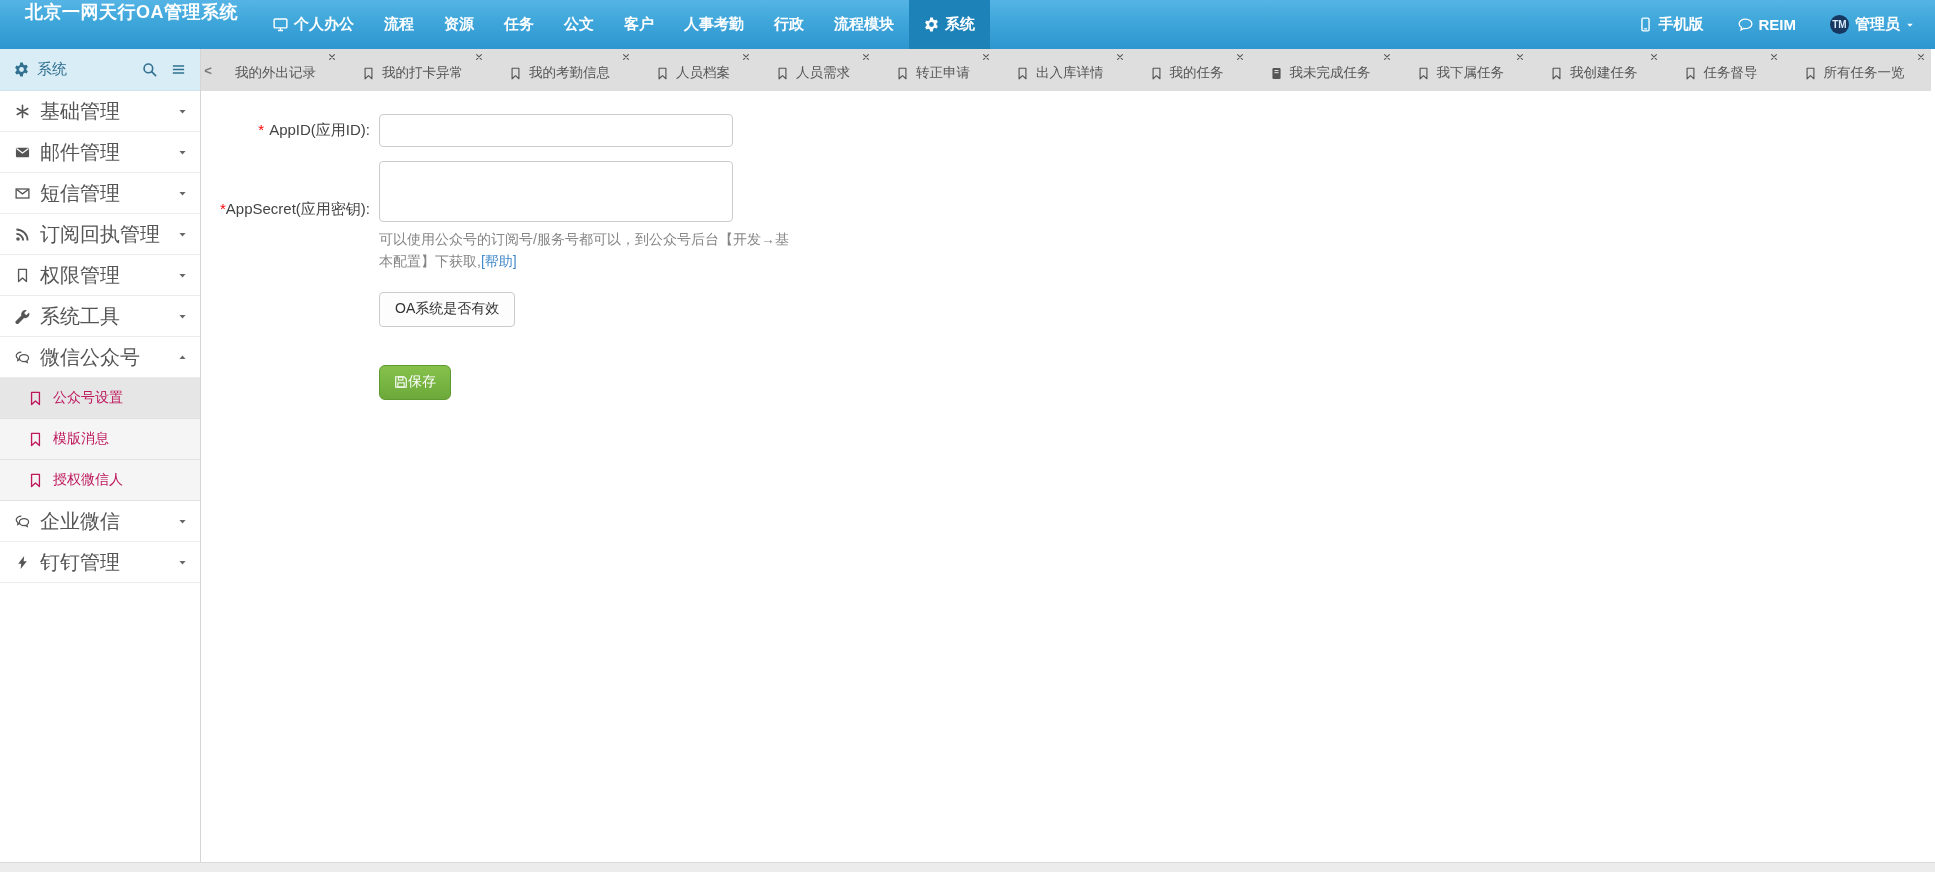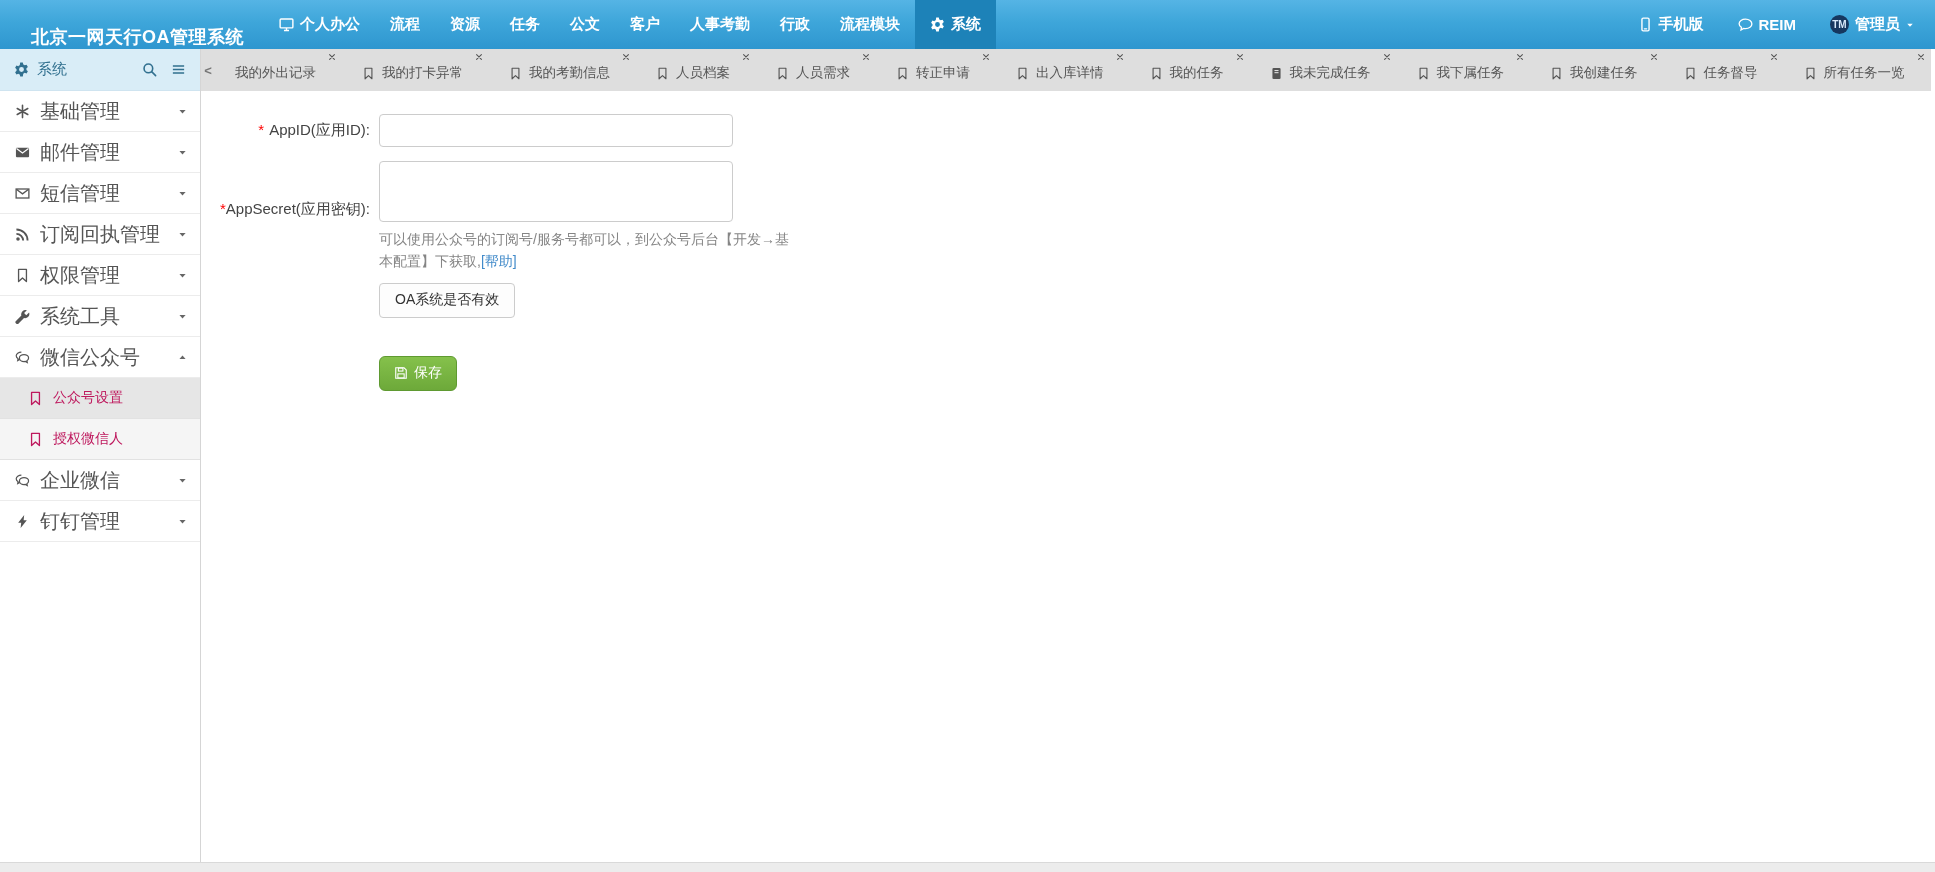--- a/index.html
+++ b/index.html
@@ -2,21 +2,21 @@
 <html><head>
 <meta charset="utf-8">
 <style>
   *{box-sizing:border-box;margin:0;padding:0}
   html,body{width:1935px;height:872px;overflow:hidden}
   body{font-family:"Liberation Sans","DejaVu Sans",sans-serif;background:#fff;color:#333}
   .page{width:1935px;height:872px;display:flex;flex-direction:column;position:relative}
 
   
   .topbar{flex:0 0 49px;height:49px;background:linear-gradient(180deg,#55b4e5 0%,#3ea6da 45%,#2e96cf 100%);display:flex;align-items:stretch;color:#fff}
-  .brand{display:flex;align-items:flex-end;gap:9px;padding:0 20px 0 22px;cursor:pointer}
+  .brand{display:flex;align-items:flex-start;gap:9px;padding:0 20px 0 16px;cursor:pointer}
   .brand-title{font-size:18px;font-weight:bold;letter-spacing:.5px;white-space:nowrap}
   .topnav{display:flex;align-items:stretch}
   .nav-item{display:flex;align-items:center;gap:6px;padding:0 15px;font-size:15px;font-weight:bold;cursor:pointer;white-space:nowrap}
   .nav-item.active{background:#1d82b8}
   .top-right{margin-left:auto;display:flex;align-items:stretch;padding-right:4px}
   .top-right .nav-item{padding:0 17px}
   .avatar{width:19px;height:19px;border-radius:50%;background:#16375f;color:#d7e9fa;font-size:10px;display:flex;align-items:center;justify-content:center;font-weight:bold;letter-spacing:0}
 
   
   .mid{flex:1;display:flex;min-height:0}
@@ -45,22 +45,22 @@
   .frow{display:flex;margin-bottom:14px}
   .flabel{flex:0 0 178px;width:178px;text-align:right;padding-right:9px;font-size:15px;color:#444;white-space:nowrap}
   .frow.r-appid{align-items:center}
   .frow.r-secret .flabel{padding-top:39px}
   .req{color:#ff0000;font-size:15px}
   .req-gap{margin-right:5px}
   .fin{width:354px;height:33px;border:1px solid #ccc;border-radius:4px;padding:0 10px;font-size:14px;color:#333;outline:none;font-family:inherit}
   .fta{width:354px;height:61px;border:1px solid #ccc;border-radius:4px;padding:6px 10px;font-size:14px;color:#333;outline:none;resize:none;display:block;font-family:inherit}
   .help{width:412px;margin-top:6px;font-size:14px;color:#858585;line-height:1.6}
   .hlink{color:#428bca;text-decoration:none;cursor:pointer}
-  .btn-check{margin-top:10px;height:35px;padding:0 15px;background:#fdfdfd;border:1px solid #ccc;border-radius:4px;font-size:14px;color:#333;cursor:pointer;font-family:inherit}
-  .btn-save{margin-top:24px;height:35px;padding:0 14px;background:linear-gradient(180deg,#85c14b,#6da93a);border:1px solid #5f9a31;border-radius:6px;color:#fff;font-size:14px;display:inline-flex;align-items:center;gap:6px;cursor:pointer;font-family:inherit}
+  .btn-check{margin-top:19px;height:35px;padding:0 15px;background:#fdfdfd;border:1px solid #ccc;border-radius:4px;font-size:14px;color:#333;cursor:pointer;font-family:inherit}
+  .btn-save{margin-top:24px;height:35px;padding:0 14px;background:linear-gradient(180deg,#85c14b,#6da93a);border:1px solid #5f9a31;border-radius:6px;color:#fff;font-size:14px;display:inline-flex;align-items:center;cursor:pointer;font-family:inherit}
 
   
   .ic{display:inline-flex;align-items:center;justify-content:center;flex:0 0 auto}
   .ic svg{width:15px;height:15px;display:block}
   .caret svg{width:9px;height:9px}
   .tab .ic svg{width:13px;height:13px}
   .btn-save .ic svg{width:14px;height:14px}
   .top-right .caret svg{width:8px;height:8px}
   .side-header .ic svg{width:15px;height:15px}
 
@@ -269,20 +269,28 @@
               </svg>
             </span>
           </div>
           <div class="side-sub selected">
             <span class="ic">
               <svg viewBox="0 0 16 16">
                 <path d="M3.8 1.5h8.4v13L8 10.7l-4.2 3.8z" fill="none" stroke="currentColor" stroke-width="1.4" stroke-linejoin="round"></path>
               </svg>
             </span>
             <span>公众号设置</span>
+          </div>
+          <div class="side-sub">
+            <span class="ic">
+              <svg viewBox="0 0 16 16">
+                <path d="M3.8 1.5h8.4v13L8 10.7l-4.2 3.8z" fill="none" stroke="currentColor" stroke-width="1.4" stroke-linejoin="round"></path>
+              </svg>
+            </span>
+            <span>模版消息</span>
           </div>
           <div class="side-sub">
             <span class="ic">
               <svg viewBox="0 0 16 16">
                 <path d="M3.8 1.5h8.4v13L8 10.7l-4.2 3.8z" fill="none" stroke="currentColor" stroke-width="1.4" stroke-linejoin="round"></path>
               </svg>
             </span>
             <span>授权微信人</span>
           </div>
           <div class="side-item">

